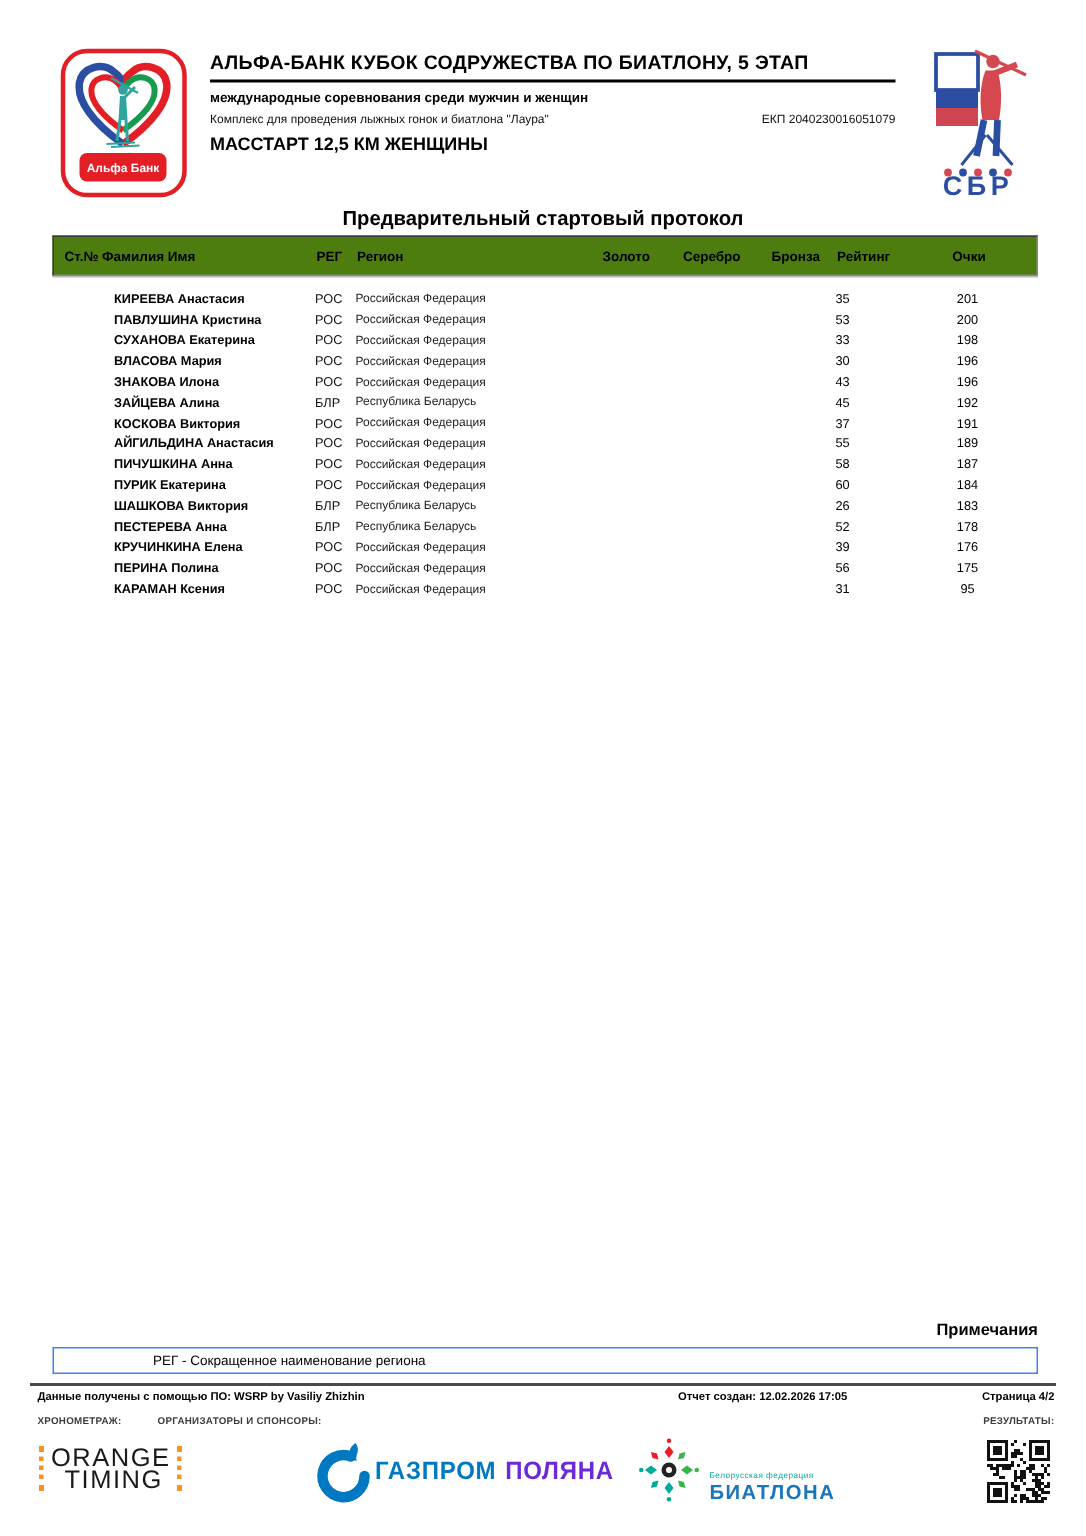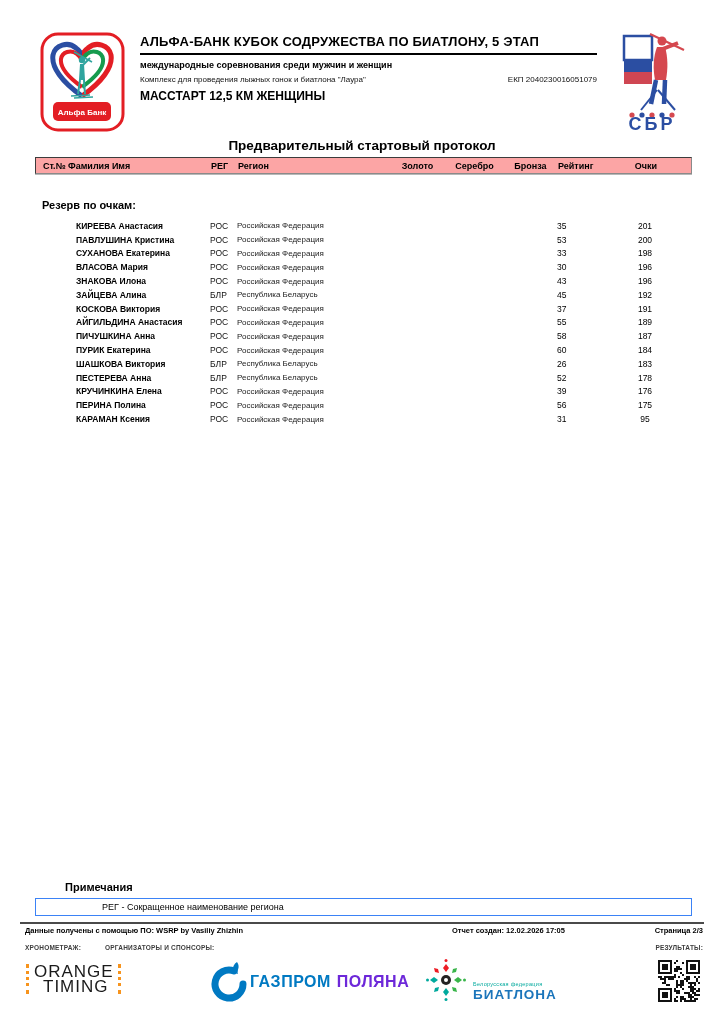--- a/index.html
+++ b/index.html
@@ -21,43 +21,43 @@
   .complex { font-size:8px; color:#111; }
   .ekp { font-size:8px; color:#111; text-align:right; }
   .event { font-size:12px; font-weight:bold; margin-top:5px; }
 
   
   .doc-title { position:absolute; top:138px; left:0; width:100%; text-align:center;
                font-size:13.5px; font-weight:bold; }
 
   
   .table-area { position:absolute; top:157px; left:35px; width:657px; }
-  .thead { display:flex; align-items:center; height:17px; font-size:9px; font-weight:bold;
+  .thead { display:flex; align-items:center; height:27px; font-size:9px; font-weight:bold;
            border:1px solid #8a8a8a; border-top-color:#3c3c3c; border-left-color:#3c3c3c;
-           box-shadow:0 1px 0 rgba(0,0,0,.28); background:#fca5a5; }
+           box-shadow:0 1px 0 rgba(0,0,0,.28); background:#4d7c0f; }
   .c-st     { width:32px;  padding-left:7px; }
   .c-name   { width:143px; }
   .c-reg    { width:27px;  }
   .c-region { width:151px; }
   .c-gold   { width:57px;  text-align:center; }
   .c-silver { width:57px;  text-align:center; }
   .c-bronze { width:55px;  text-align:center; }
   .c-rating { width:61px;  text-align:left; }
   .c-points { width:54px;  text-align:center; }
   .section-title { margin:25px 0 0 7px; font-size:11px; font-weight:bold; }
   .rows { margin-top:8px; }
   .trow { display:flex; align-items:center; height:13.8px; }
   .trow .c-name { font-size:8.5px; font-weight:bold; padding-left:9px; }
   .trow .c-reg { font-size:8.5px; color:#111; }
   .trow .c-region { font-size:8px; color:#1c1c1c; }
   .trow .c-rating, .trow .c-points { font-size:8.5px; font-weight:normal; }
 
   
   .notes { position:absolute; top:881px; left:35px; width:657px; }
-  .notes-title { font-size:11px; font-weight:bold; margin-left:30px; margin-bottom:5px; }
+  .notes-title { font-size:11px; font-weight:bold; margin-left:30px; margin-bottom:5px;text-align:right; }
   .notes-box { border:1px solid #3b82f6; height:18px; line-height:17px; font-size:9px;
                padding-left:66px; }
 
   
   .footer { position:absolute; top:922px; left:20px; width:684px; height:96px; }
   .footer-rule { border-top:2px solid #4a4a4a; }
   .footer-line { display:flex; margin-top:2px; font-size:7.5px; font-weight:bold; }
   .f-soft { width:432px; padding-left:5px; }
   .f-created { flex:1; }
   .f-page { text-align:right; padding-right:1px; }
@@ -165,21 +165,20 @@
       <span class="c-name">Фамилия Имя</span>
       <span class="c-reg">РЕГ</span>
       <span class="c-region">Регион</span>
       <span class="c-gold">Золото</span>
       <span class="c-silver">Серебро</span>
       <span class="c-bronze">Бронза</span>
       <span class="c-rating">Рейтинг</span>
       <span class="c-points">Очки</span>
     </div>
 
-    <div class="section-title">Резерв по очкам:</div>
 
     <div class="rows">
 
         <div class="trow">
           <span class="c-st"></span>
           <span class="c-name">КИРЕЕВА Анастасия</span>
           <span class="c-reg">РОС</span>
           <span class="c-region">Российская Федерация</span>
           <span class="c-gold"></span>
           <span class="c-silver"></span>
@@ -363,21 +362,21 @@
     <div class="notes-box">
       <span>РЕГ - Сокращенное наименование региона</span>
     </div>
   </div>
 
   <div class="footer">
     <div class="footer-rule"></div>
     <div class="footer-line">
       <span class="f-soft">Данные получены с помощью ПО: WSRP by Vasiliy Zhizhin</span>
       <span class="f-created">Отчет создан: 12.02.2026 17:05</span>
-      <span class="f-page">Страница 2/3</span>
+      <span class="f-page">Страница 4/2</span>
     </div>
     <div class="footer-labels">
       <span class="lbl-timing">ХРОНОМЕТРАЖ:</span>
       <span class="lbl-sponsors">ОРГАНИЗАТОРЫ И СПОНСОРЫ:</span>
       <span class="lbl-results">РЕЗУЛЬТАТЫ:</span>
     </div>
 
     <div class="logos">
 
       <div class="ot-logo">

